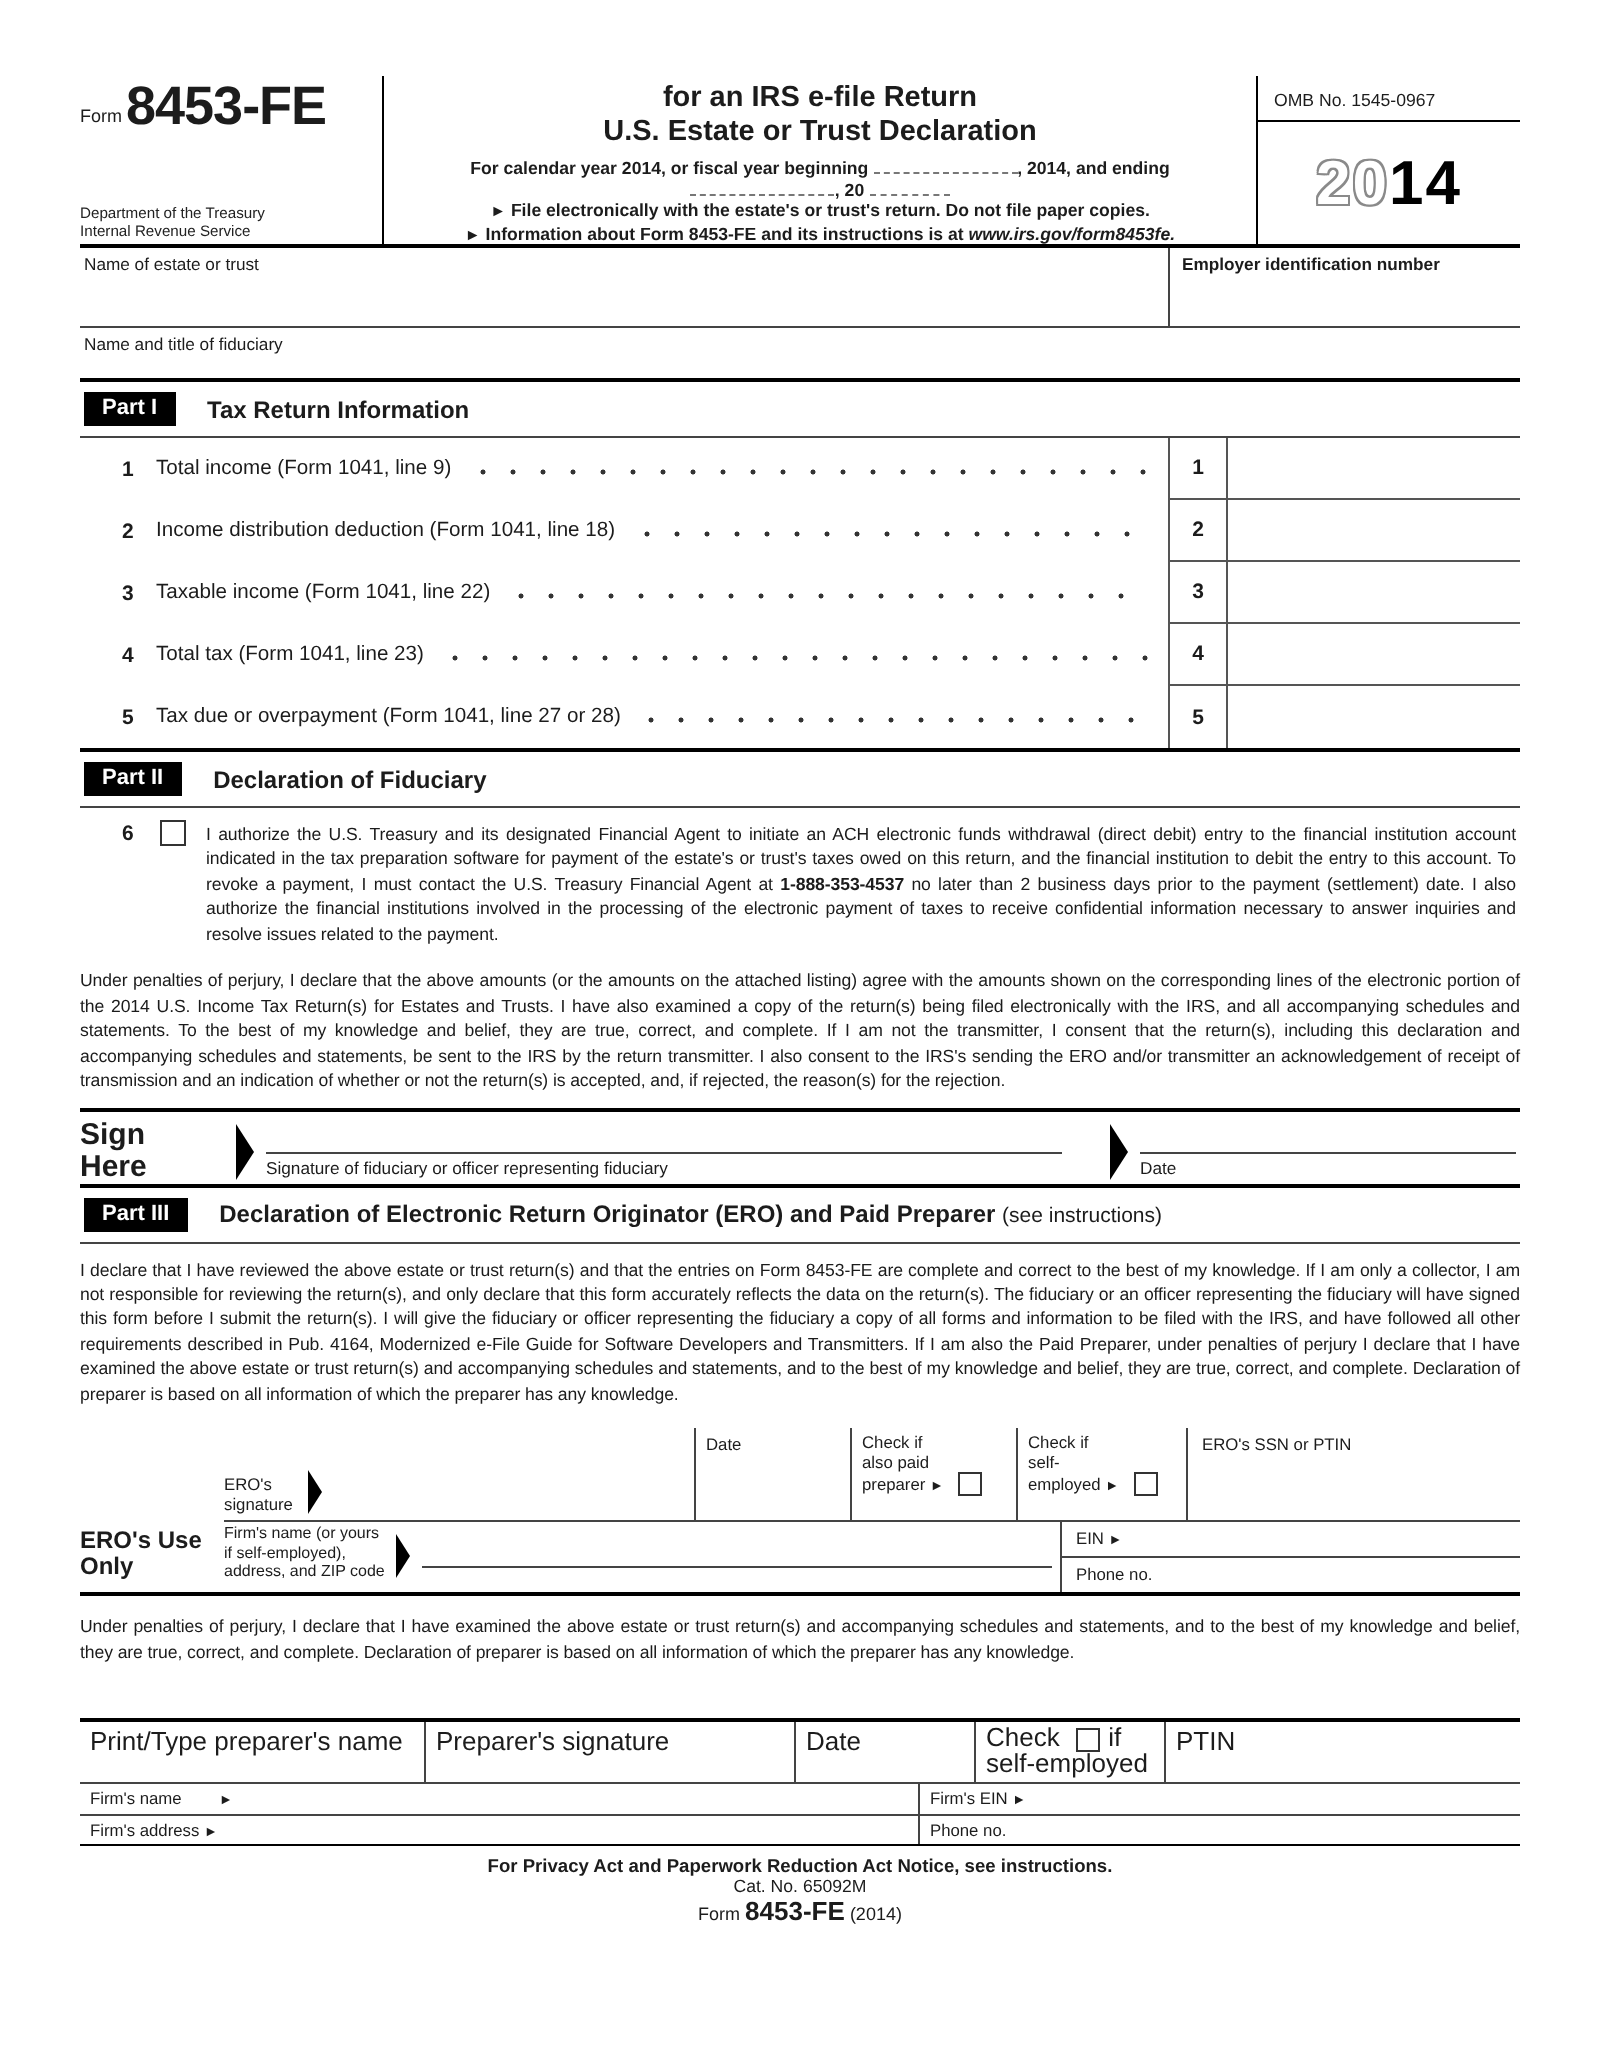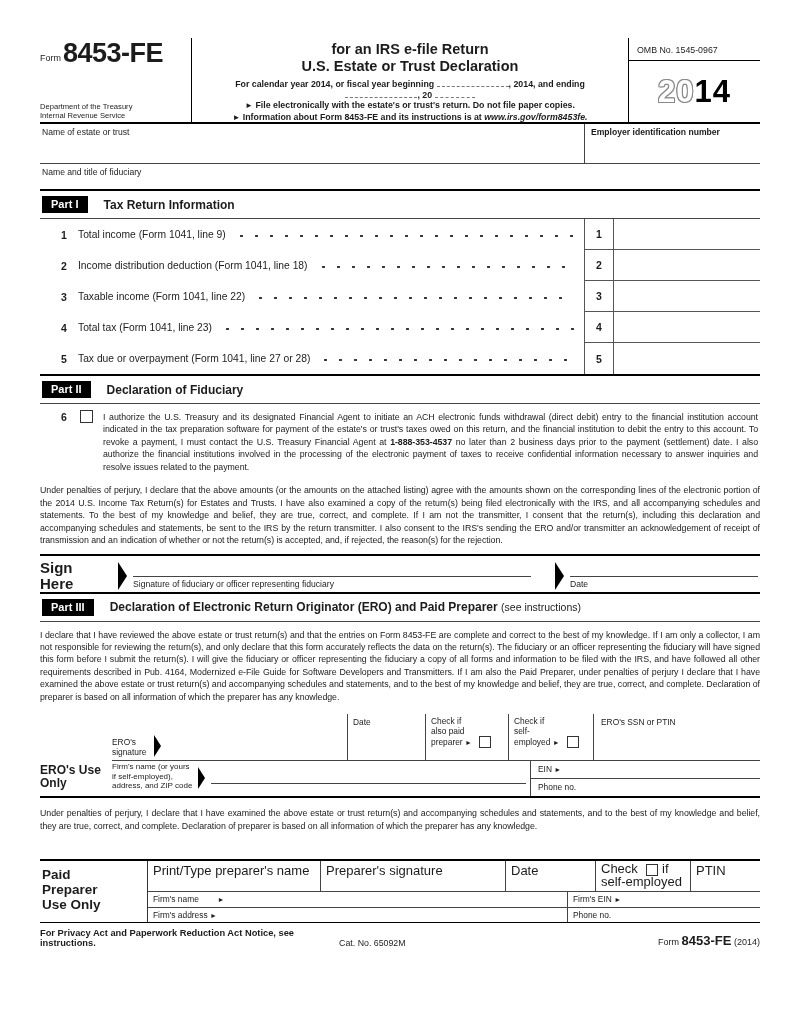--- a/index.html
+++ b/index.html
@@ -111,21 +111,21 @@
   .c-pdate { width:90px; border-left:1px solid #444; }
   .c-pchk  { width:95px; border-left:1px solid #444; line-height:11px; }
   .c-ptin  { flex:1; border-left:1px solid #444; }
   .ppt-r2 { display:flex; height:16px; border-bottom:1px solid #444; }
   .ppt-r3 { display:flex; height:14px; }
   .c-fname { width:419px; font-size:8.4px; padding:2px 0 0 5px; }
   .c-fein  { flex:1; border-left:1px solid #444; font-size:8.4px; padding:2px 0 0 5px; }
   .gap18 { display:inline-block; width:14px; }
 
   
-  .foot { display:flex; align-items:flex-end; margin-top:5px; }
+  .foot { display:flex; align-items:center; margin-top:5px;flex-direction:column; }
   .foot-left { flex:1.35; font-size:9.3px; font-weight:bold; }
   .foot-cat { flex:0.9; font-size:8.8px; }
   .foot-right { flex:1; text-align:right; font-size:9px; }
   .foot-num { font-size:13px; font-weight:bold; }
 </style>
 </head>
 <body>
 
 <div class="page">
   <div class="content">
@@ -338,25 +338,20 @@
           <div class="phone-row">
             <span>Phone no.</span>
           </div>
         </div>
       </div>
     </div>
 
     <div class="para perjury2">Under penalties of perjury, I declare that I have examined the above estate or trust return(s) and accompanying schedules and statements, and to the best of my knowledge and belief, they are true, correct, and complete. Declaration of preparer is based on all information of which the preparer has any knowledge.</div>
 
     <div class="ppt">
-      <div class="ppt-lead">
-        <div>Paid</div>
-        <div>Preparer</div>
-        <div>Use Only</div>
-      </div>
       <div class="ppt-body">
         <div class="ppt-r1">
           <div class="ppt-cell c-pname">
             <span>Print/Type preparer's name</span>
           </div>
           <div class="ppt-cell c-psig">
             <span>Preparer's signature</span>
           </div>
           <div class="ppt-cell c-pdate">
             <span>Date</span>

